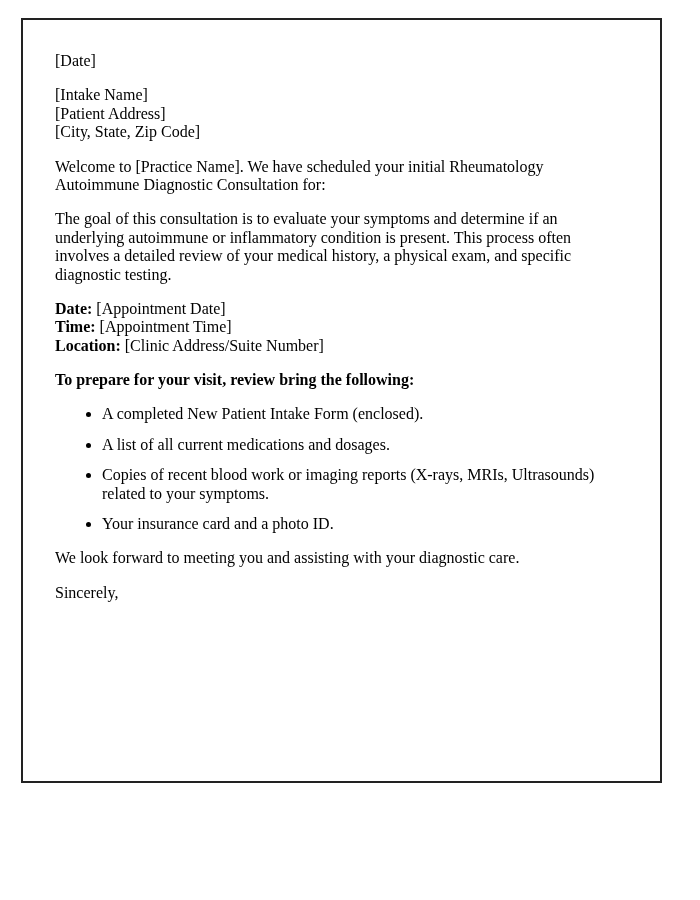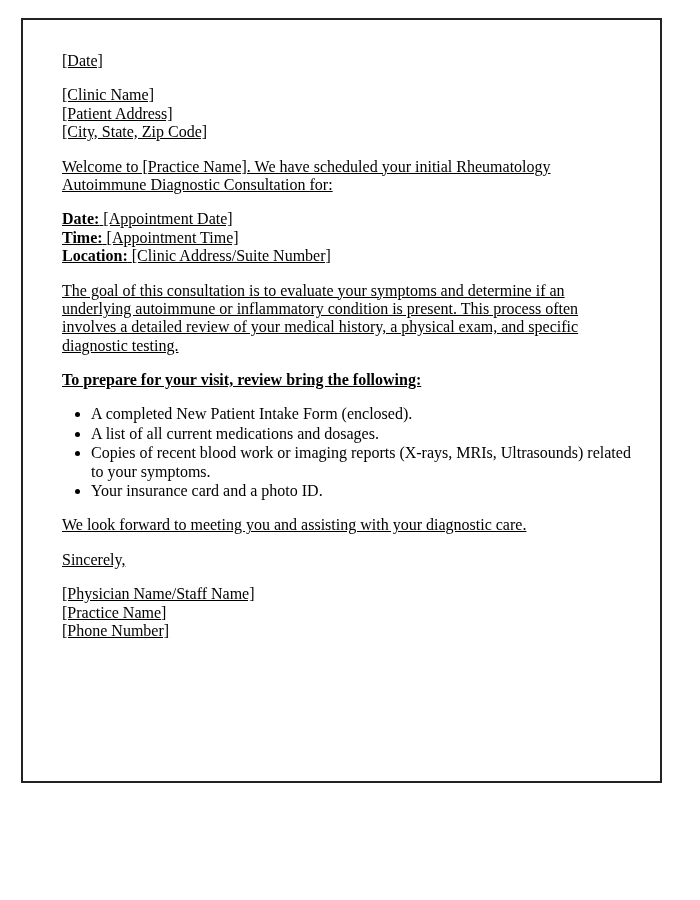--- a/index.html
+++ b/index.html
@@ -23,65 +23,64 @@
     top: 18px;
     width: 641px;
     height: 765px;
     border: 2px solid #222222;
     padding: 16px 27px;
     line-height: 1.15;
     background: #ffffff;
     overflow: hidden;
   }
   .letter-page p {
-    margin: 16px 12px;
-    text-decoration: underline;
+    margin: 16px 5px;
   }
   .letter-page ul {
     margin: 16px 0;
     padding-left: 40px;
   }
   .letter-page li {
-    margin: 1px;
+    margin: 12px;
   }
   .bold {
     font-weight: bold;
   }
 </style>
 </head>
 <body>
 
 <div class="letter-page">
 
   <p>
     <span>[Date]</span>
   </p>
 
   <p>
-    <span>[Clinic Name]</span><br>
+    <span>[Intake Name]</span><br>
     <span>[Patient Address]</span><br>
     <span>[City, State, Zip Code]</span>
   </p>
 
 
   <p>
     <span>Welcome to [Practice Name]. We have scheduled your initial Rheumatology Autoimmune Diagnostic Consultation for:</span>
   </p>
 
   <p>
+    <span>The goal of this consultation is to evaluate your symptoms and determine if an underlying autoimmune or inflammatory condition is present. This process often involves a detailed review of your medical history, a physical exam, and specific diagnostic testing.</span>
+  </p>
+
+  <p>
     <strong class="bold">Date:</strong>
     <span>[Appointment Date]</span><br>
     <strong class="bold">Time:</strong>
     <span>[Appointment Time]</span><br>
     <strong class="bold">Location:</strong>
     <span>[Clinic Address/Suite Number]</span>
-  </p>
-
-  <p>
-    <span>The goal of this consultation is to evaluate your symptoms and determine if an underlying autoimmune or inflammatory condition is present. This process often involves a detailed review of your medical history, a physical exam, and specific diagnostic testing.</span>
   </p>
 
   <p class="bold">
     <span>To prepare for your visit, review bring the following:</span>
   </p>
 
   <ul>
     <li>
       <span>A completed New Patient Intake Form (enclosed).</span>
     </li>
@@ -98,19 +97,14 @@
 
 
   <p>
     <span>We look forward to meeting you and assisting with your diagnostic care.</span>
   </p>
 
   <p>
     <span>Sincerely,</span>
   </p>
 
-  <p>
-    <span>[Physician Name/Staff Name]</span><br>
-    <span>[Practice Name]</span><br>
-    <span>[Phone Number]</span>
-  </p>
 
 </div>
 
 </body></html>

